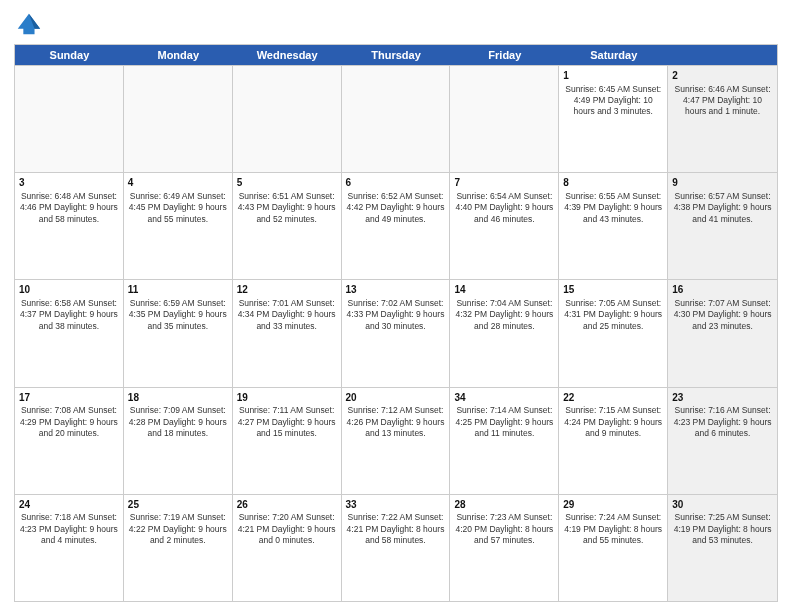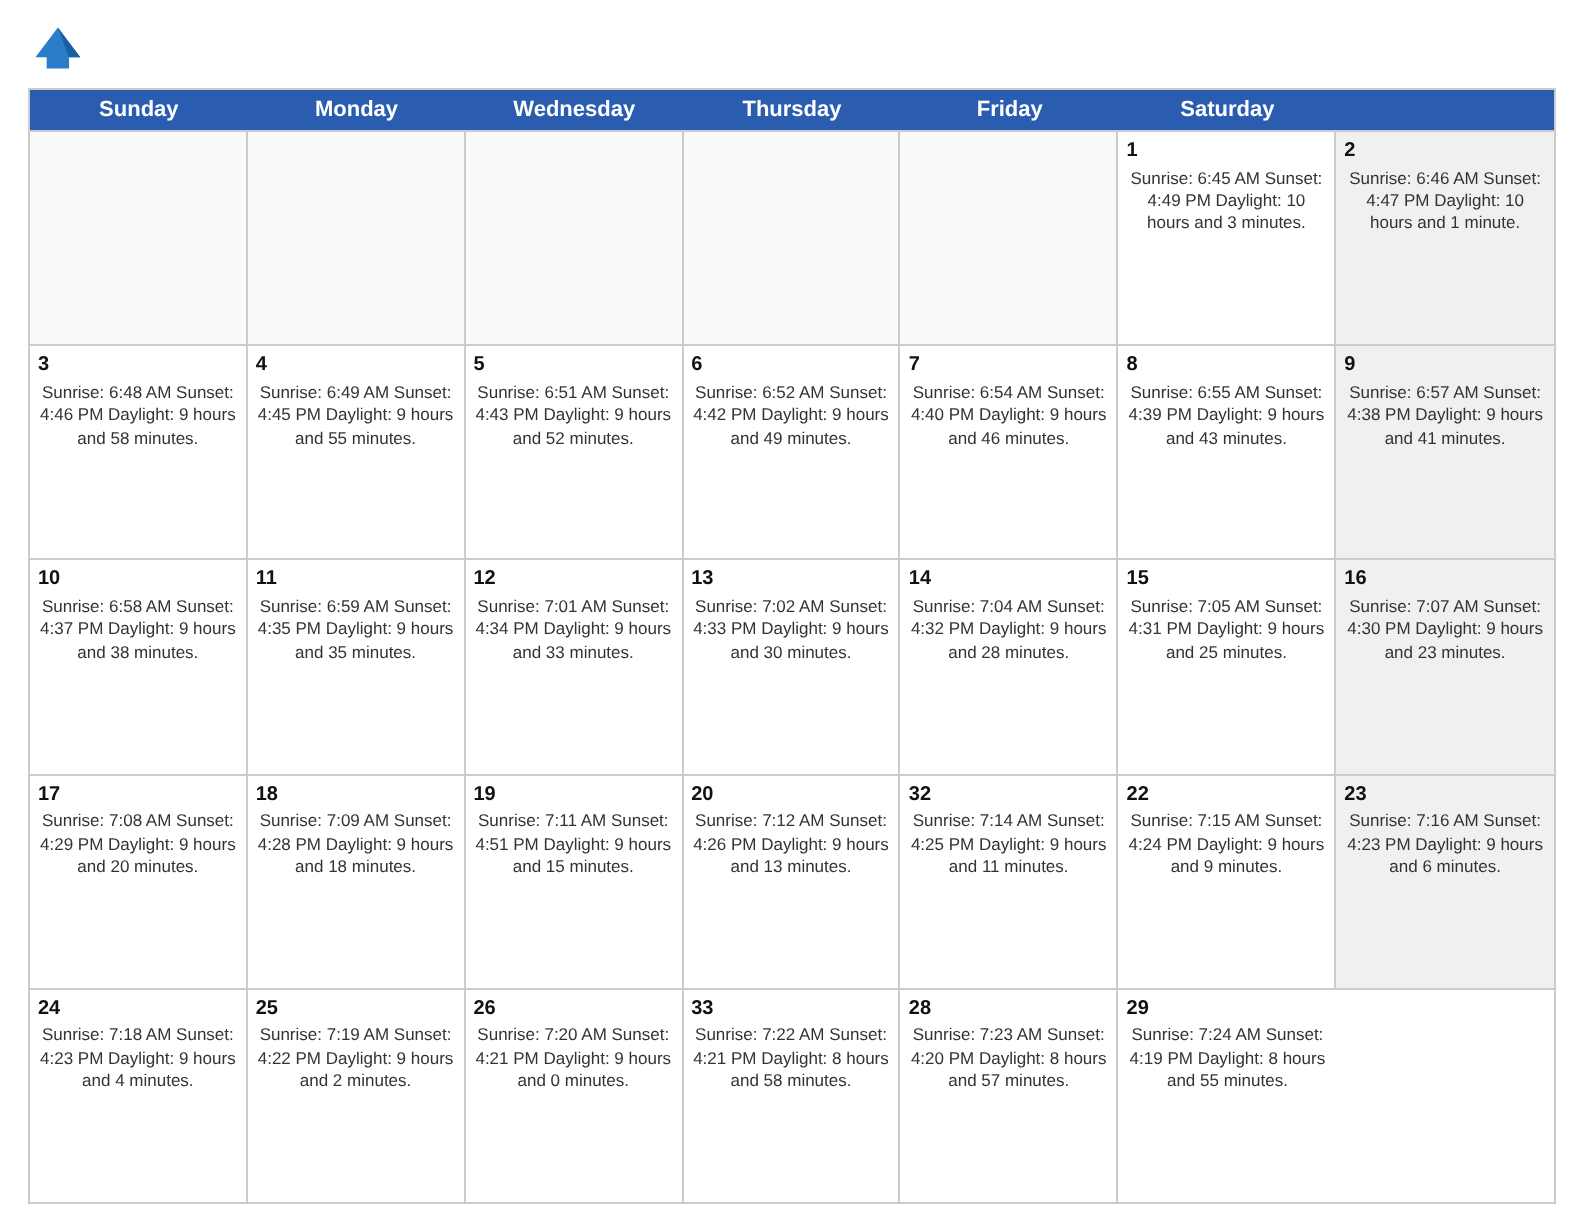--- a/index.html
+++ b/index.html
@@ -274,33 +274,33 @@
           <div class="cell">
             <span class="cell-date">18</span>
             <div class="cell-info">Sunrise: 7:09 AM
 Sunset: 4:28 PM
 Daylight: 9 hours
 and 18 minutes.</div>
           </div>
           <div class="cell">
             <span class="cell-date">19</span>
             <div class="cell-info">Sunrise: 7:11 AM
-Sunset: 4:51 PM
+Sunset: 4:27 PM
 Daylight: 9 hours
 and 15 minutes.</div>
           </div>
           <div class="cell">
             <span class="cell-date">20</span>
             <div class="cell-info">Sunrise: 7:12 AM
 Sunset: 4:26 PM
 Daylight: 9 hours
 and 13 minutes.</div>
           </div>
           <div class="cell">
-            <span class="cell-date">32</span>
+            <span class="cell-date">34</span>
             <div class="cell-info">Sunrise: 7:14 AM
 Sunset: 4:25 PM
 Daylight: 9 hours
 and 11 minutes.</div>
           </div>
           <div class="cell">
             <span class="cell-date">22</span>
             <div class="cell-info">Sunrise: 7:15 AM
 Sunset: 4:24 PM
 Daylight: 9 hours
@@ -350,16 +350,23 @@
 Daylight: 8 hours
 and 57 minutes.</div>
           </div>
           <div class="cell">
             <span class="cell-date">29</span>
             <div class="cell-info">Sunrise: 7:24 AM
 Sunset: 4:19 PM
 Daylight: 8 hours
 and 55 minutes.</div>
           </div>
+          <div class="cell shaded">
+            <span class="cell-date">30</span>
+            <div class="cell-info">Sunrise: 7:25 AM
+Sunset: 4:19 PM
+Daylight: 8 hours
+and 53 minutes.</div>
+          </div>
         </div>
       </div>
   </div>
 </div>
 
 </body></html>

